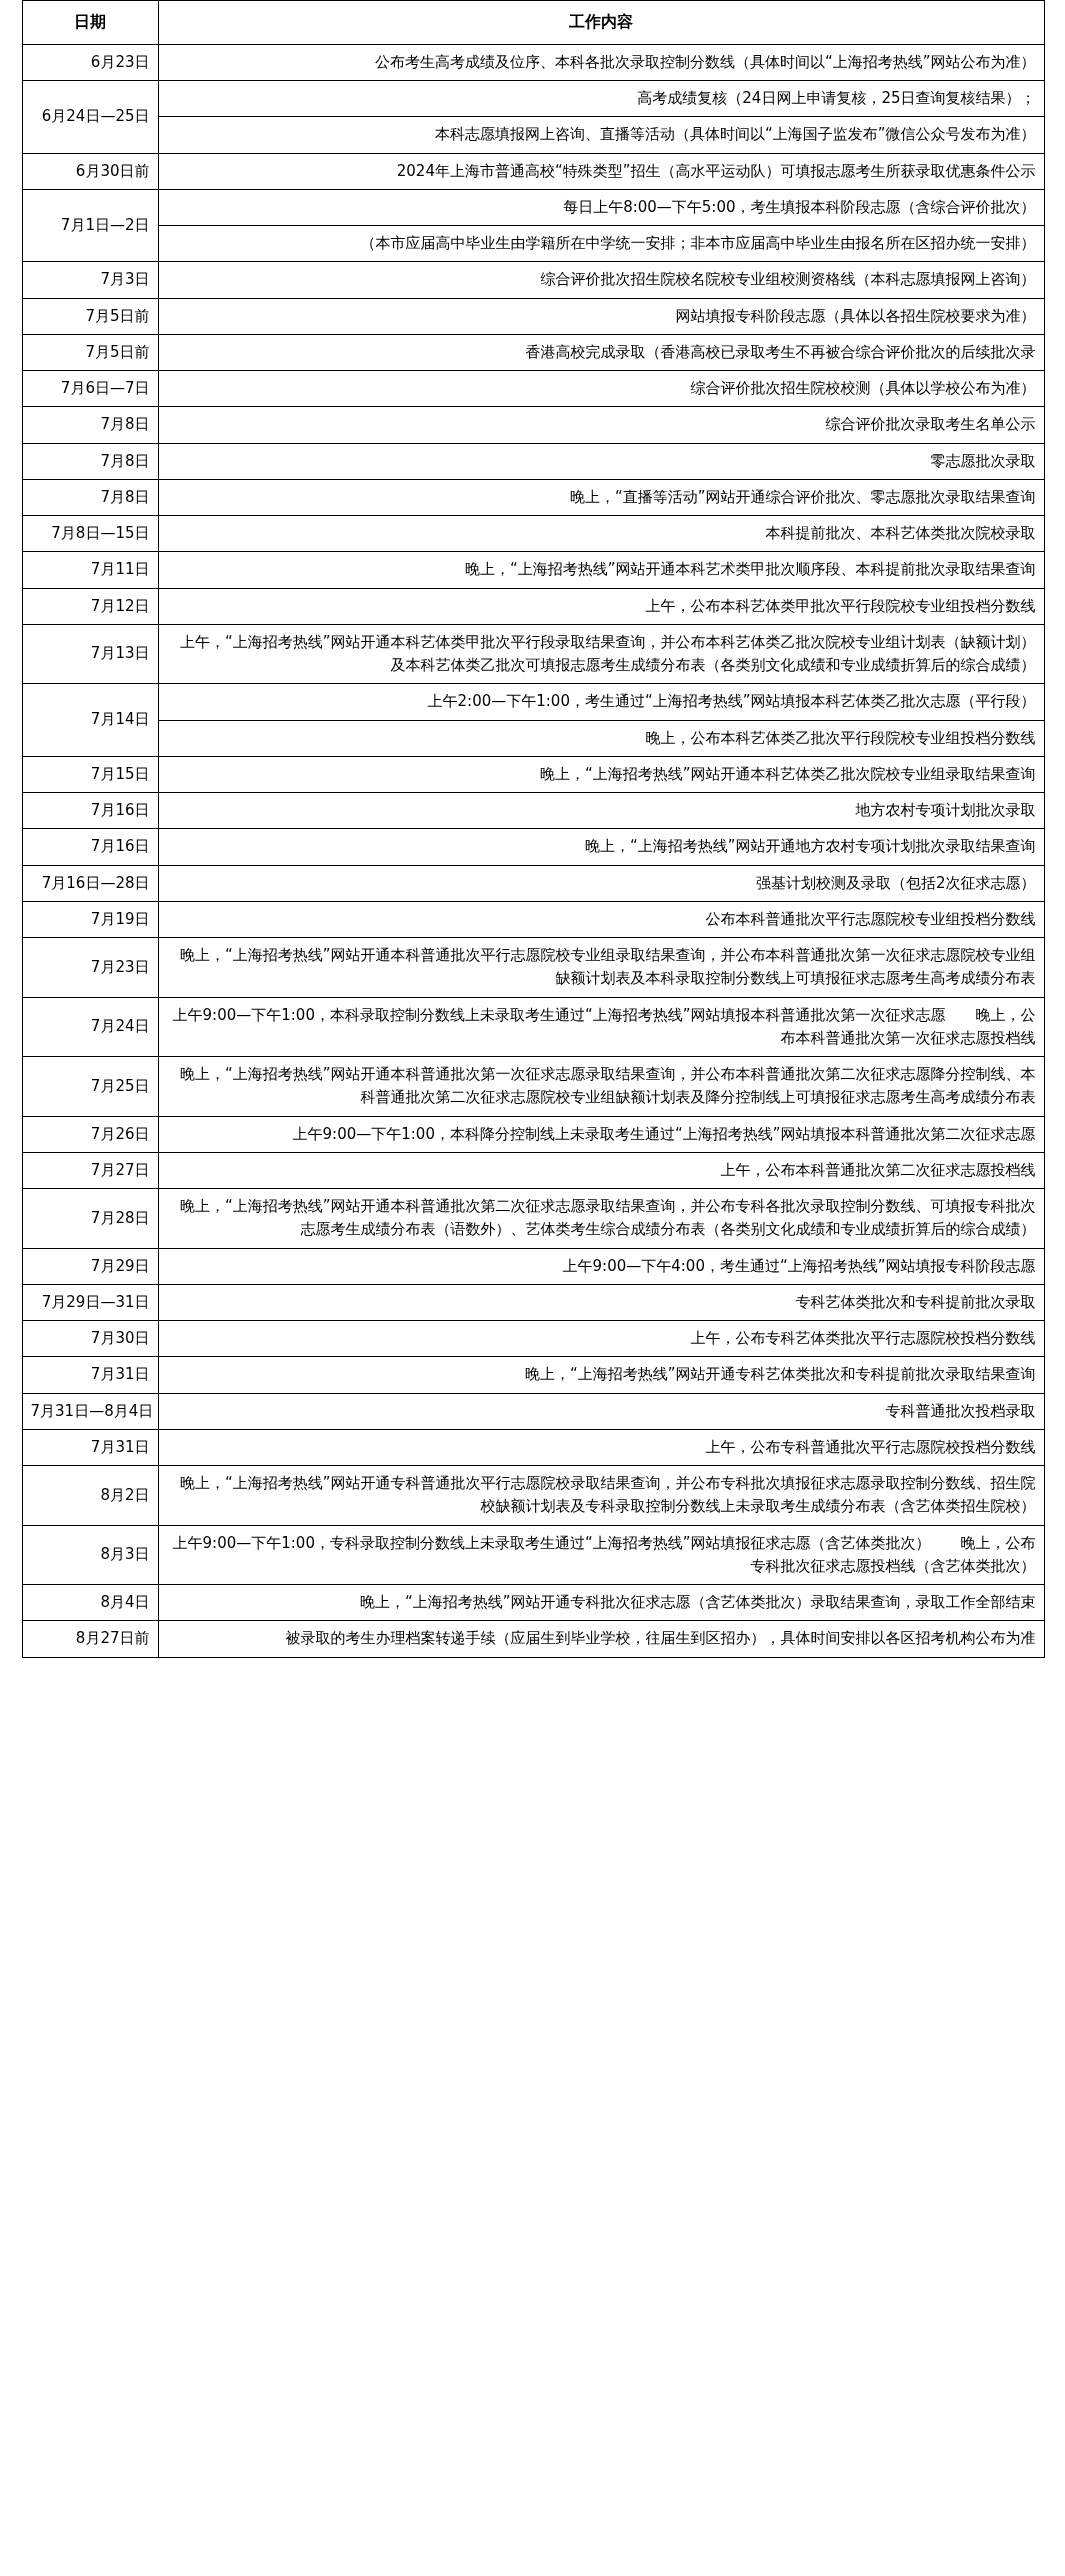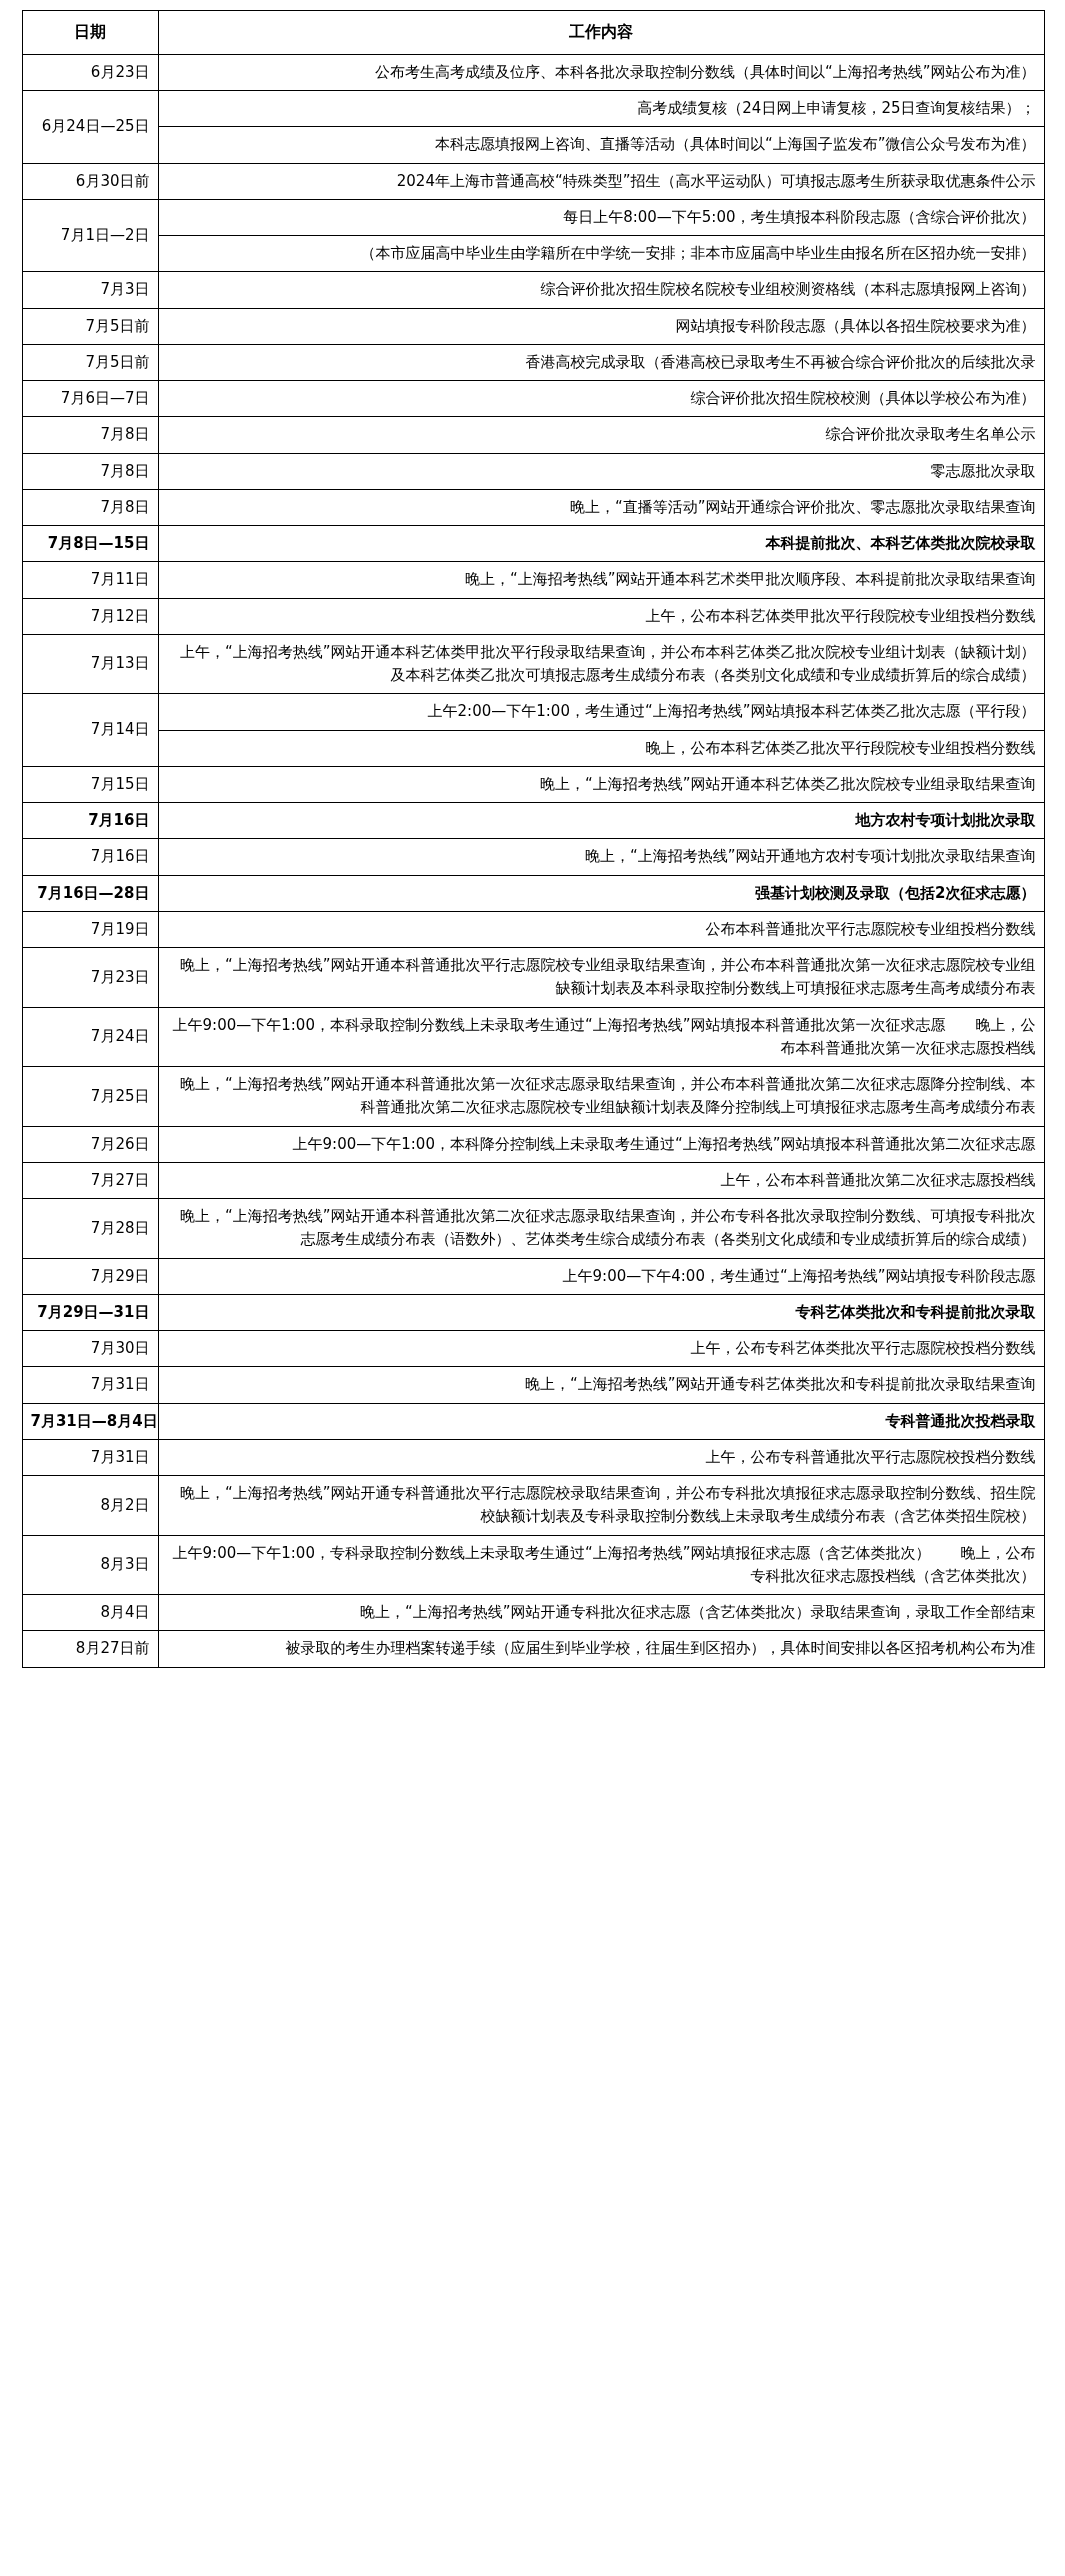--- a/index.html
+++ b/index.html
@@ -9,21 +9,21 @@
   }
   body {
     font-family: "DejaVu Sans", "Liberation Sans", sans-serif;
     width: 1066px;
   }
   #sheet {
     width: 1066px;
     min-height: 2576px;
     background: #ffffff;
     box-sizing: border-box;
-    padding: 10px;
+    padding: 0;
   }
   table.schedule {
     border-collapse: collapse;
     width: 1022px;
     margin: 0 auto;
     table-layout: fixed;
   }
   table.schedule col.c-date { width: 136px; }
   table.schedule col.c-body { width: 886px; }
   table.schedule th, table.schedule td {
@@ -45,21 +45,21 @@
     white-space: nowrap;
     padding-left: 2px;
     padding-right: 2px;
   }
   td.body {
     text-align: right;
     padding-left: 10px;
     padding-right: 10px;
   }
   td.bold, tr.bold td {
-    font-weight: bold;
+    font-weight: normal;
   }
 </style>
 </head>
 <body>
 
 <div id="sheet">
   <table class="schedule">
     <colgroup>
       <col class="c-date">
       <col class="c-body">

